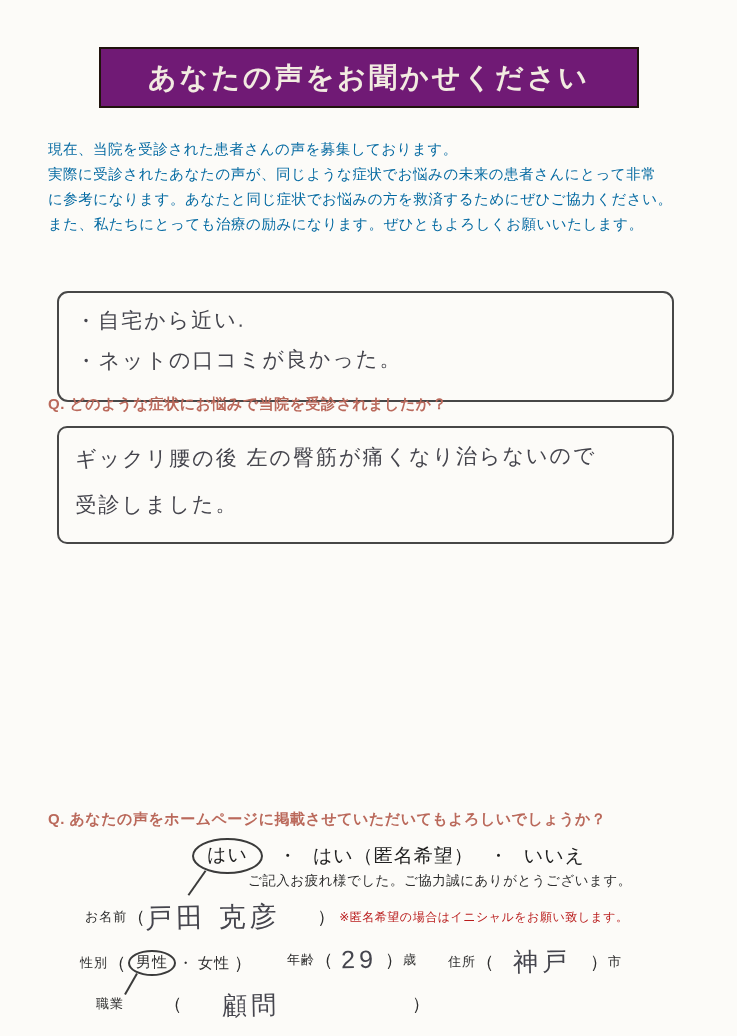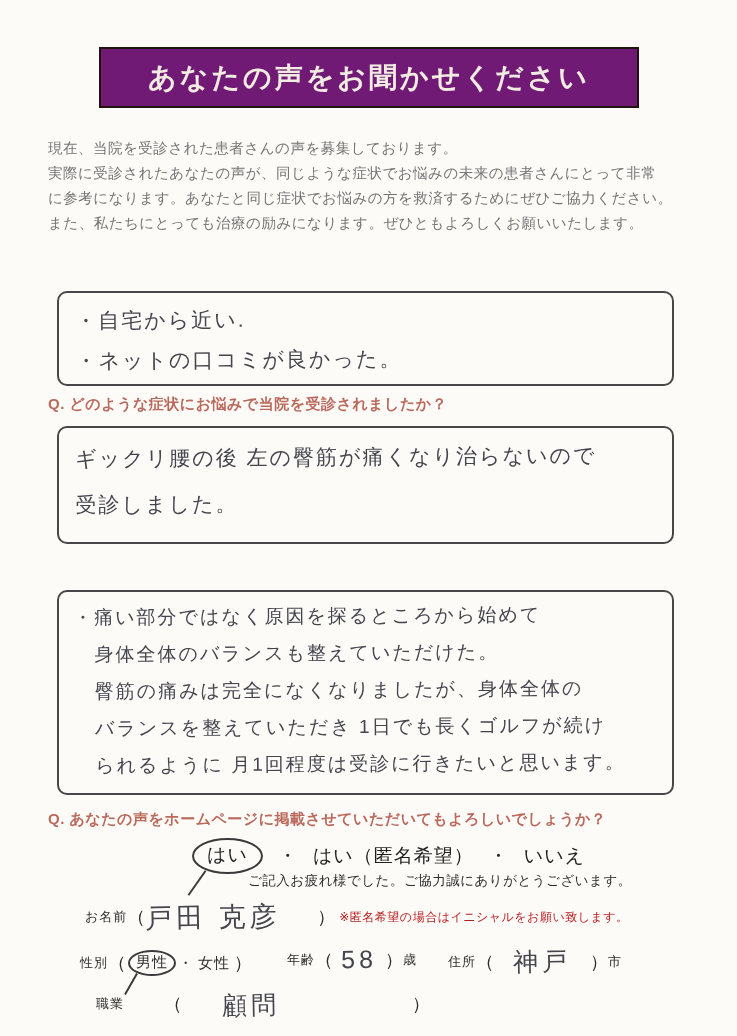--- a/index.html
+++ b/index.html
@@ -21,37 +21,37 @@
     background:#701a75;border:2px solid #20130d;
     display:flex;align-items:center;justify-content:center;
   }
   .banner .title{
     color:#f2ebe1;font-size:28px;font-weight:bold;letter-spacing:3px;
     white-space:nowrap;
   }
   
   .intro{
     position:absolute;left:48px;top:137px;width:652px;
-    font-size:14.5px;line-height:25px;color:#737373;
-    white-space:pre-line;letter-spacing:.5px;font-family:Liberation Mono, monospace;
+    font-size:14.5px;line-height:25px;color:#0369a1;
+    white-space:pre-line;letter-spacing:.5px;
   }
   
   .q-label{
     position:absolute;left:48px;
     font-size:15px;font-weight:bold;color:#ba695b;letter-spacing:.5px;
     white-space:nowrap;
   }
   .q1{top:261px;} .q2{top:395px;} .q3{top:560px;} .q4{top:810px;}
   .answer-box{
     position:absolute;left:57px;width:617px;
     box-sizing:border-box;
     border:2px solid #474747;border-radius:10px;
     background:transparent;
   }
-  .box1{top:291px;height:95px;padding:8px 16px;}
+  .box1{top:291px;height:111px;padding:8px 16px;border-radius:11px;}
   .box2{top:426px;height:118px;padding:8px 16px;}
   .box3{top:590px;height:205px;padding:7px 14px;}
   .handwriting{
     color:#45454d;white-space:pre-wrap;
     transform:rotate(-0.4deg);transform-origin:left top;
     letter-spacing:2px;
   }
   .box1 .handwriting{font-size:21px;line-height:40px;}
   .box2 .handwriting{font-size:21px;line-height:46px;}
   .box3 .handwriting{font-size:19px;line-height:37px;}
@@ -122,27 +122,20 @@
 
   <div class="q-label q2">
     <span>Q.</span>
     <span>どのような症状にお悩みで当院を受診されましたか？</span>
   </div>
   <div class="answer-box box2">
     <div class="handwriting">ギックリ腰の後 左の臀筋が痛くなり治らないので
 受診しました。</div>
   </div>
 
-  <div class="answer-box box3">
-    <div class="handwriting">・痛い部分ではなく原因を探るところから始めて
-　身体全体のバランスも整えていただけた。
-　臀筋の痛みは完全になくなりましたが、身体全体の
-　バランスを整えていただき 1日でも長くゴルフが続け
-　られるように 月1回程度は受診に行きたいと思います。</div>
-  </div>
 
   <div class="q-label q4">
     <span>Q.</span>
     <span>あなたの声をホームページに掲載させていただいてもよろしいでしょうか？</span>
   </div>
 
   <div class="options-row">
     <span class="circled">
       <span>はい</span>
       <span class="circle-tail"></span>
@@ -169,21 +162,21 @@
       <span class="gender-opt">男性</span>
       <span class="circle-tail"></span>
     </span>
     <span class="gender-opt">・</span>
     <span class="gender-opt" style="margin:0 4px;">女性</span>
     <span class="paren">）</span>
 
     <span class="age-group">
       <span class="lbl">年齢</span>
       <span class="paren">（</span>
-      <span class="hw-inline">58</span>
+      <span class="hw-inline">29</span>
       <span class="paren">）</span>
       <span class="lbl">歳</span>
     </span>
 
     <span class="addr-group">
       <span class="lbl">住所</span>
       <span class="paren">（</span>
       <span class="hw-inline">神戸</span>
       <span class="paren">）</span>
       <span class="lbl">市</span>

